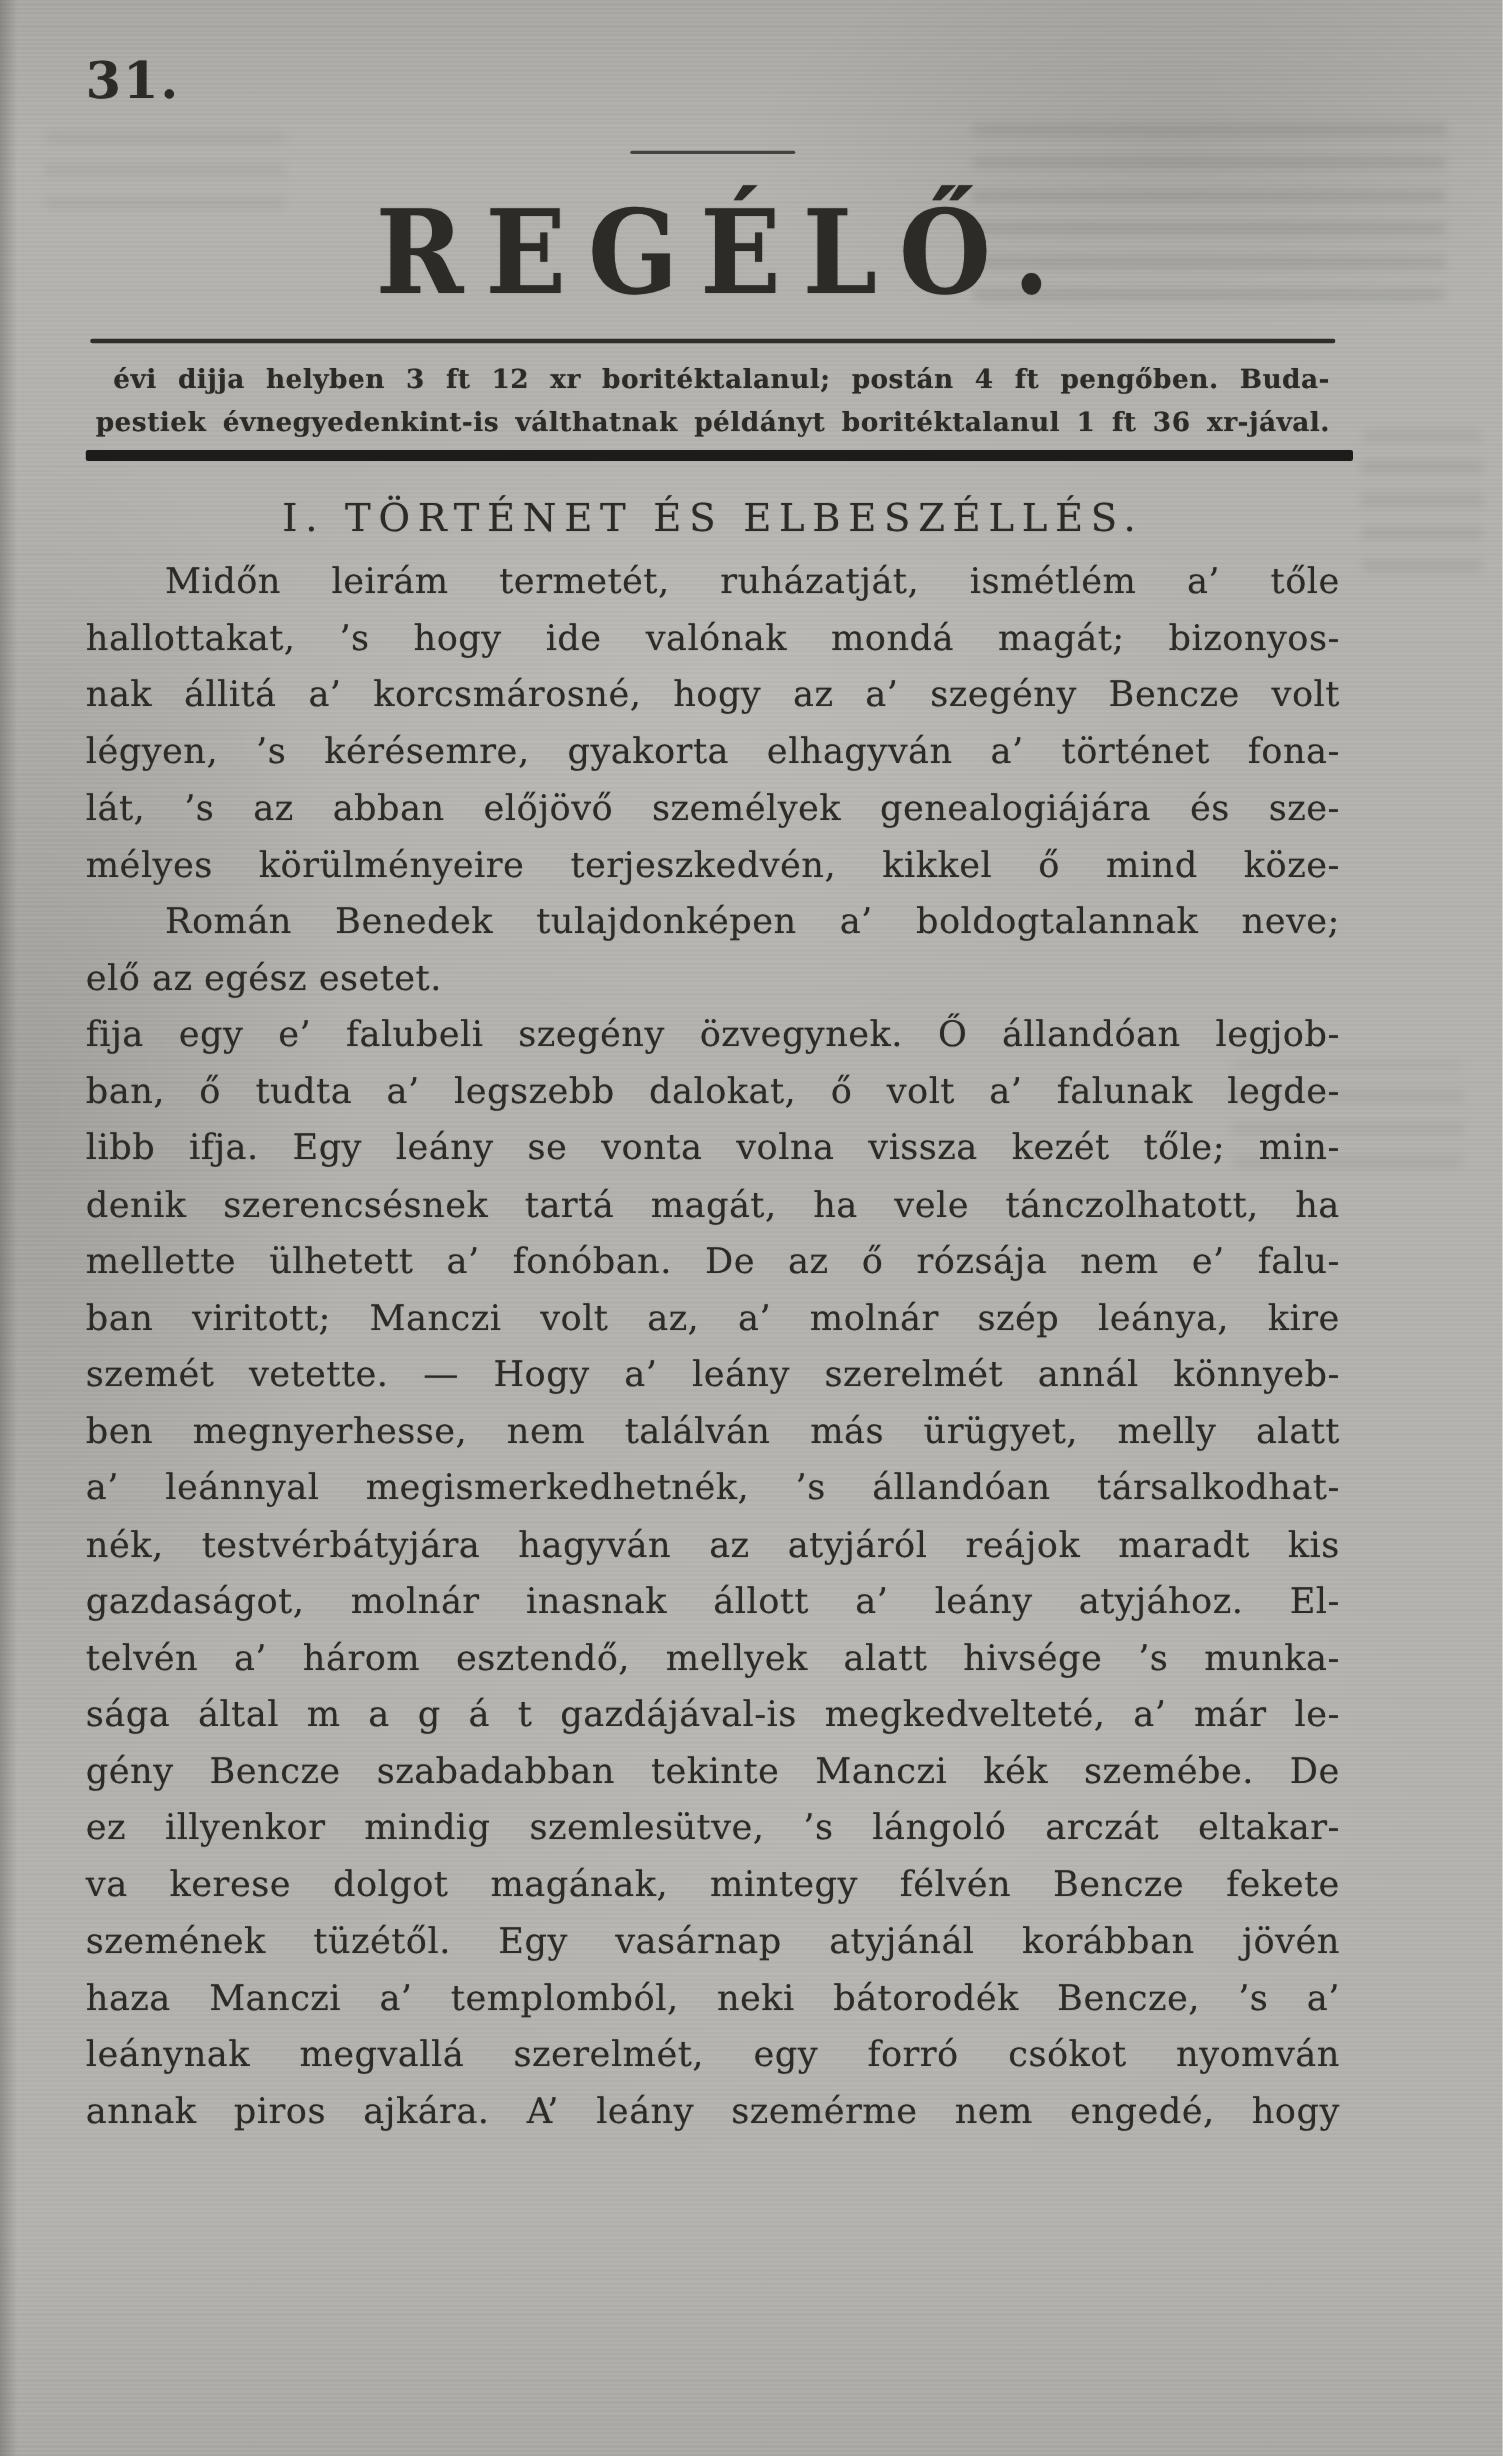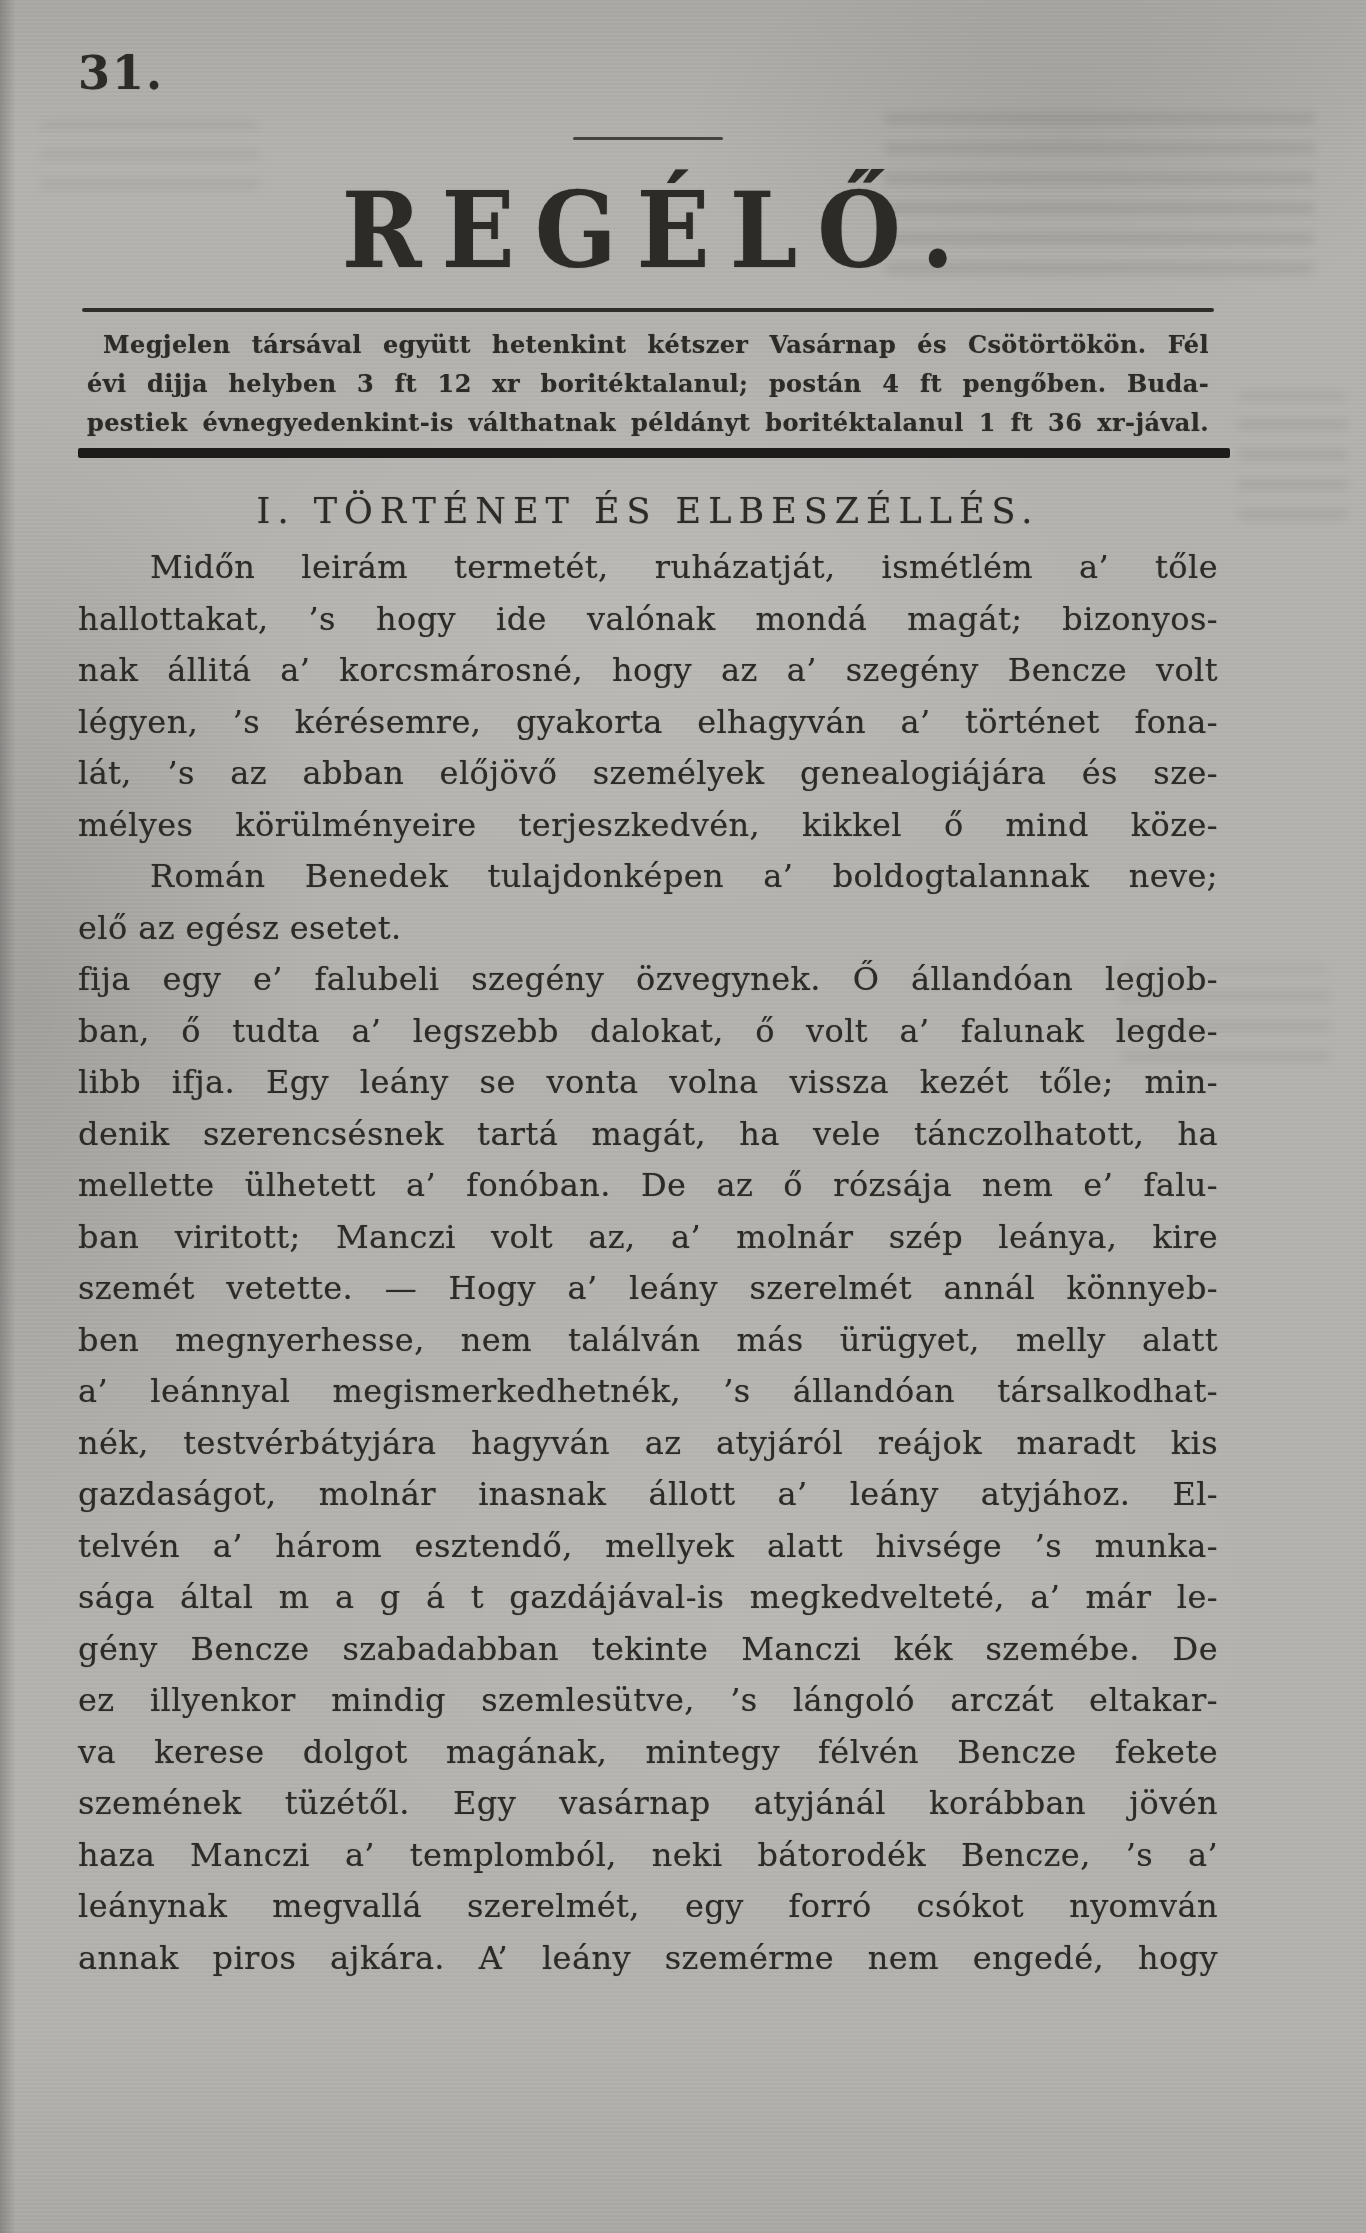--- a/index.html
+++ b/index.html
@@ -131,21 +131,20 @@
     <div class="issue">31.</div>
     <div class="issue-rule"></div>
 
     <h1 class="masthead">REGÉLŐ.</h1>
 
 
     <div class="rule rule-thin"></div>
 
     <div class="notice">
 
-    <div class="notice-line">Megjelen társával együtt hetenkint kétszer Vasárnap és Csötörtökön. Fél</div>
         <div class="notice-line">évi dijja helyben 3 ft 12 xr boritéktalanul; postán 4 ft pengőben. Buda-</div>
         <div class="notice-line">pestiek évnegyedenkint-is válthatnak példányt boritéktalanul 1 ft 36 xr-jával.</div>
       </div>
 
     <div class="rule rule-thick"></div>
 
     <h2 class="section-heading">I. TÖRTÉNET ÉS ELBESZÉLLÉS.</h2>
 
 
     <div class="body-text">

